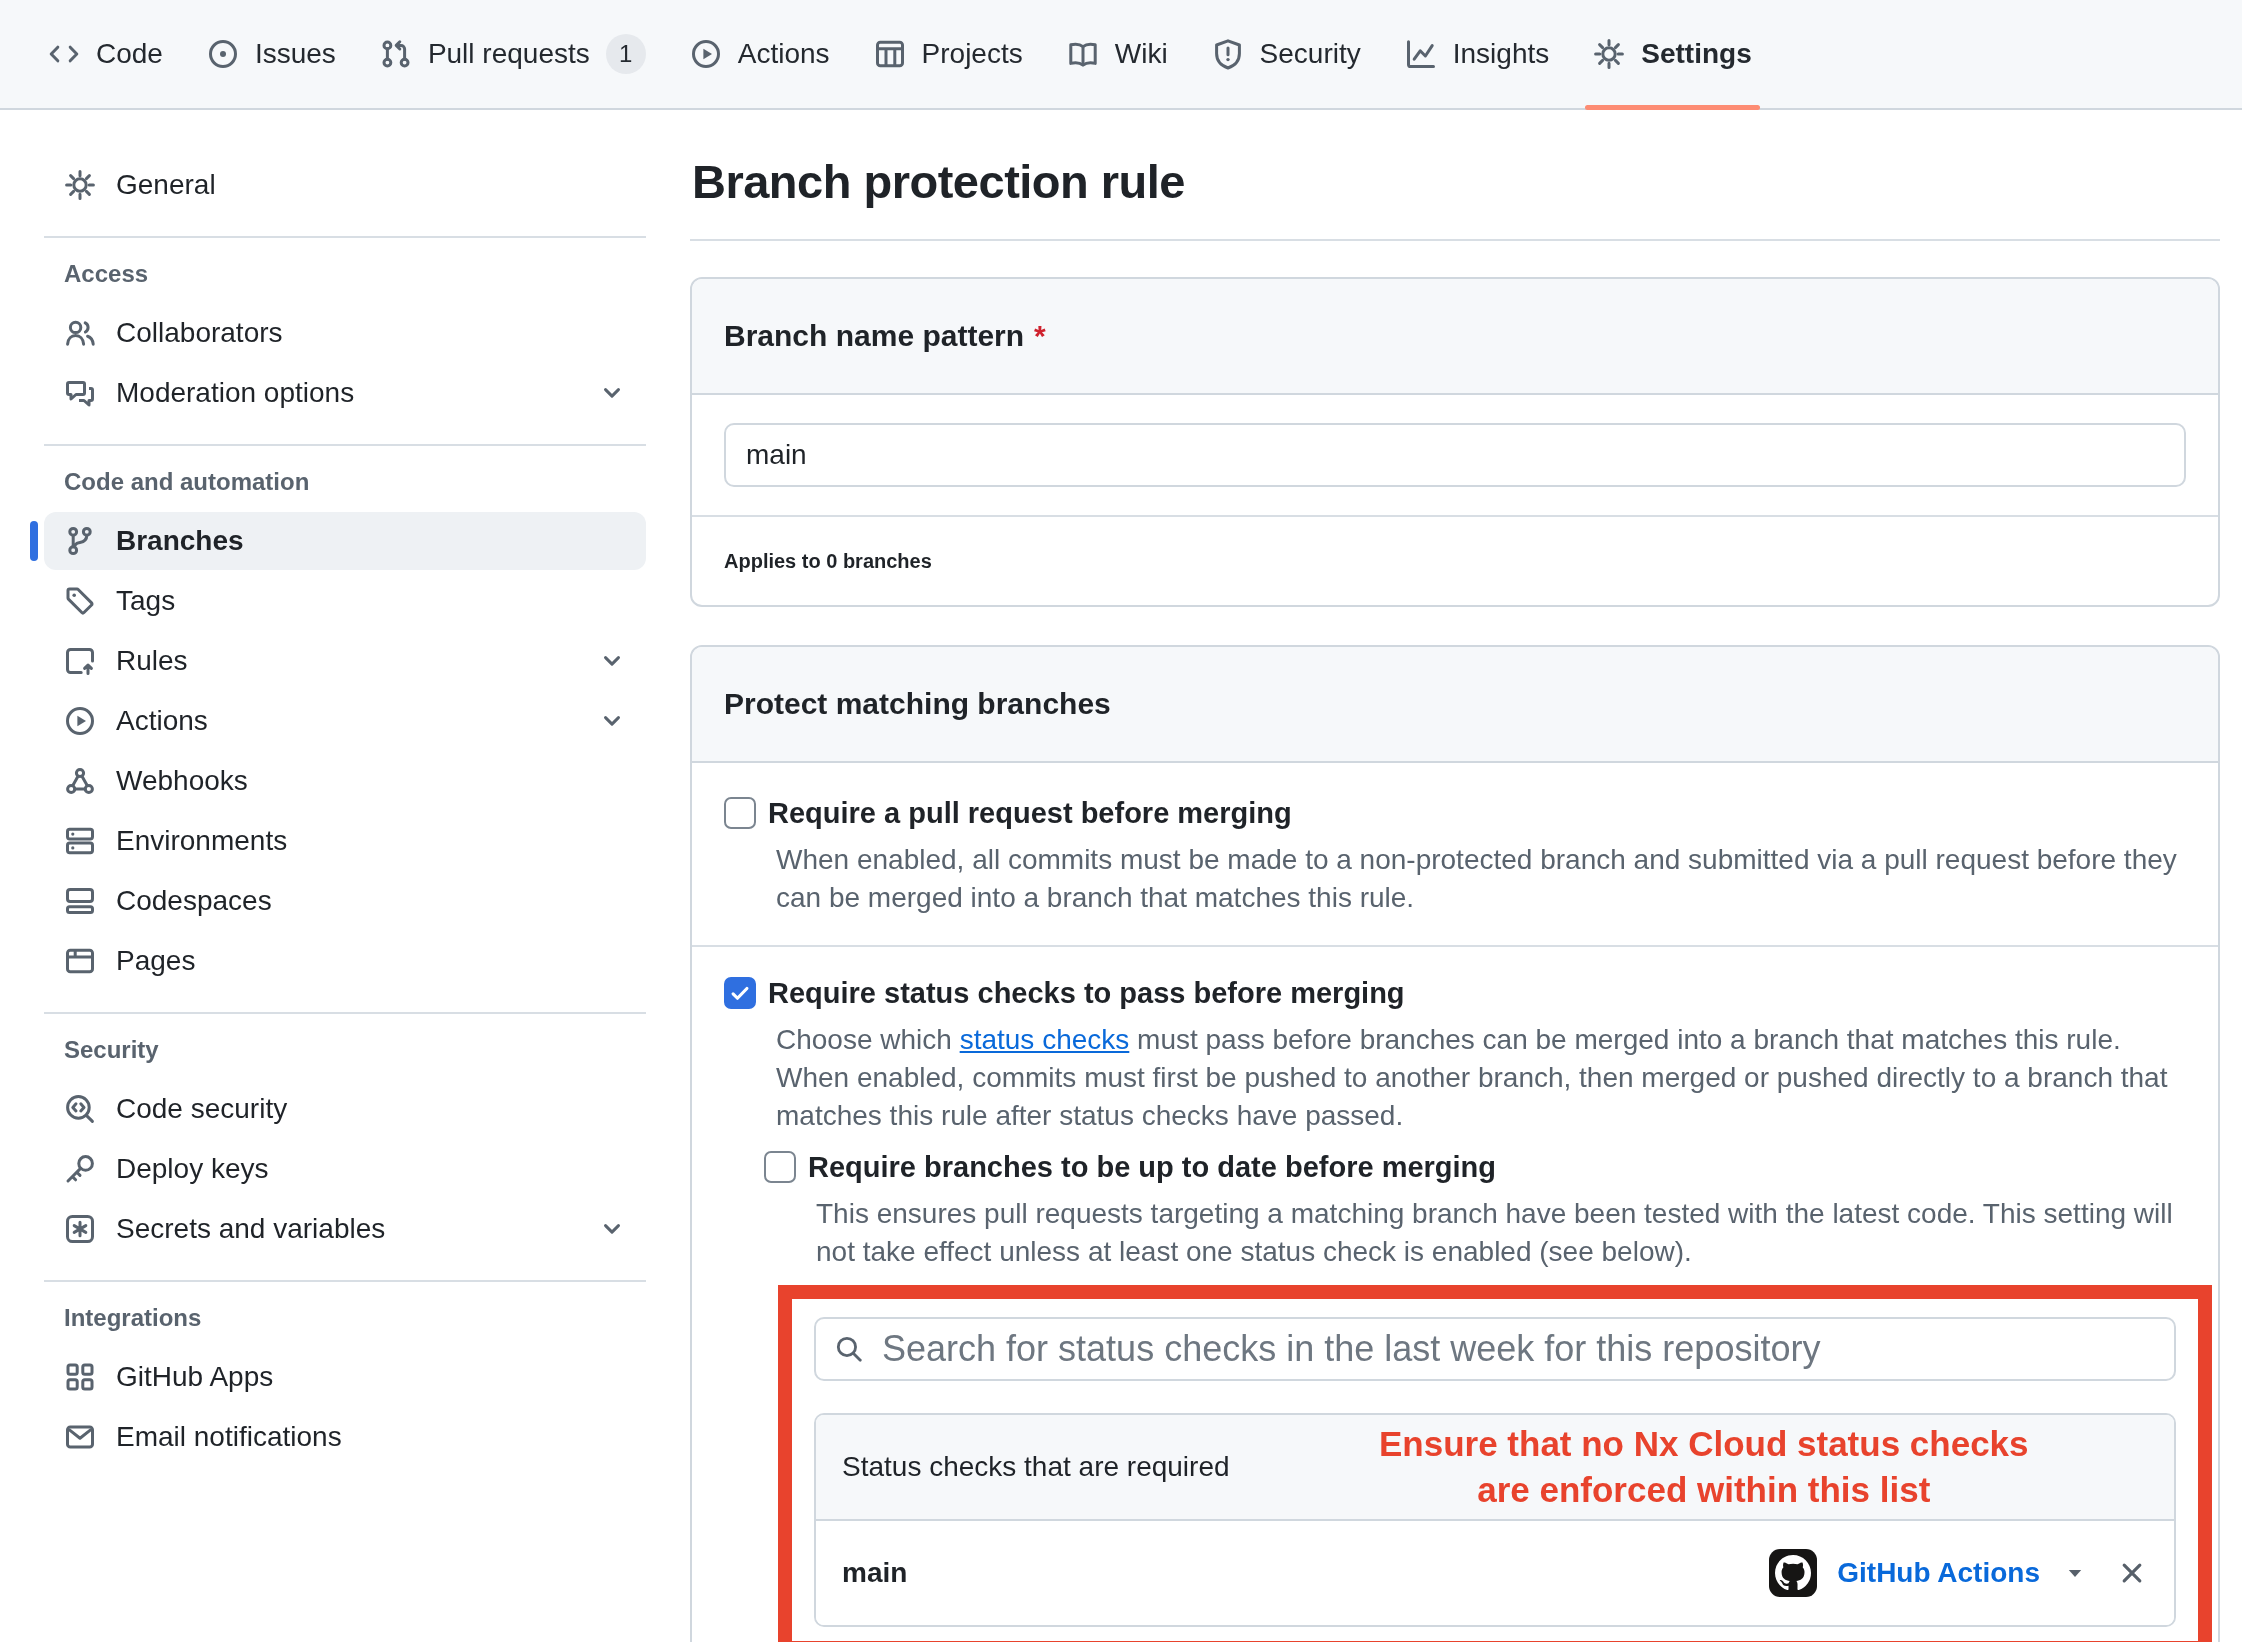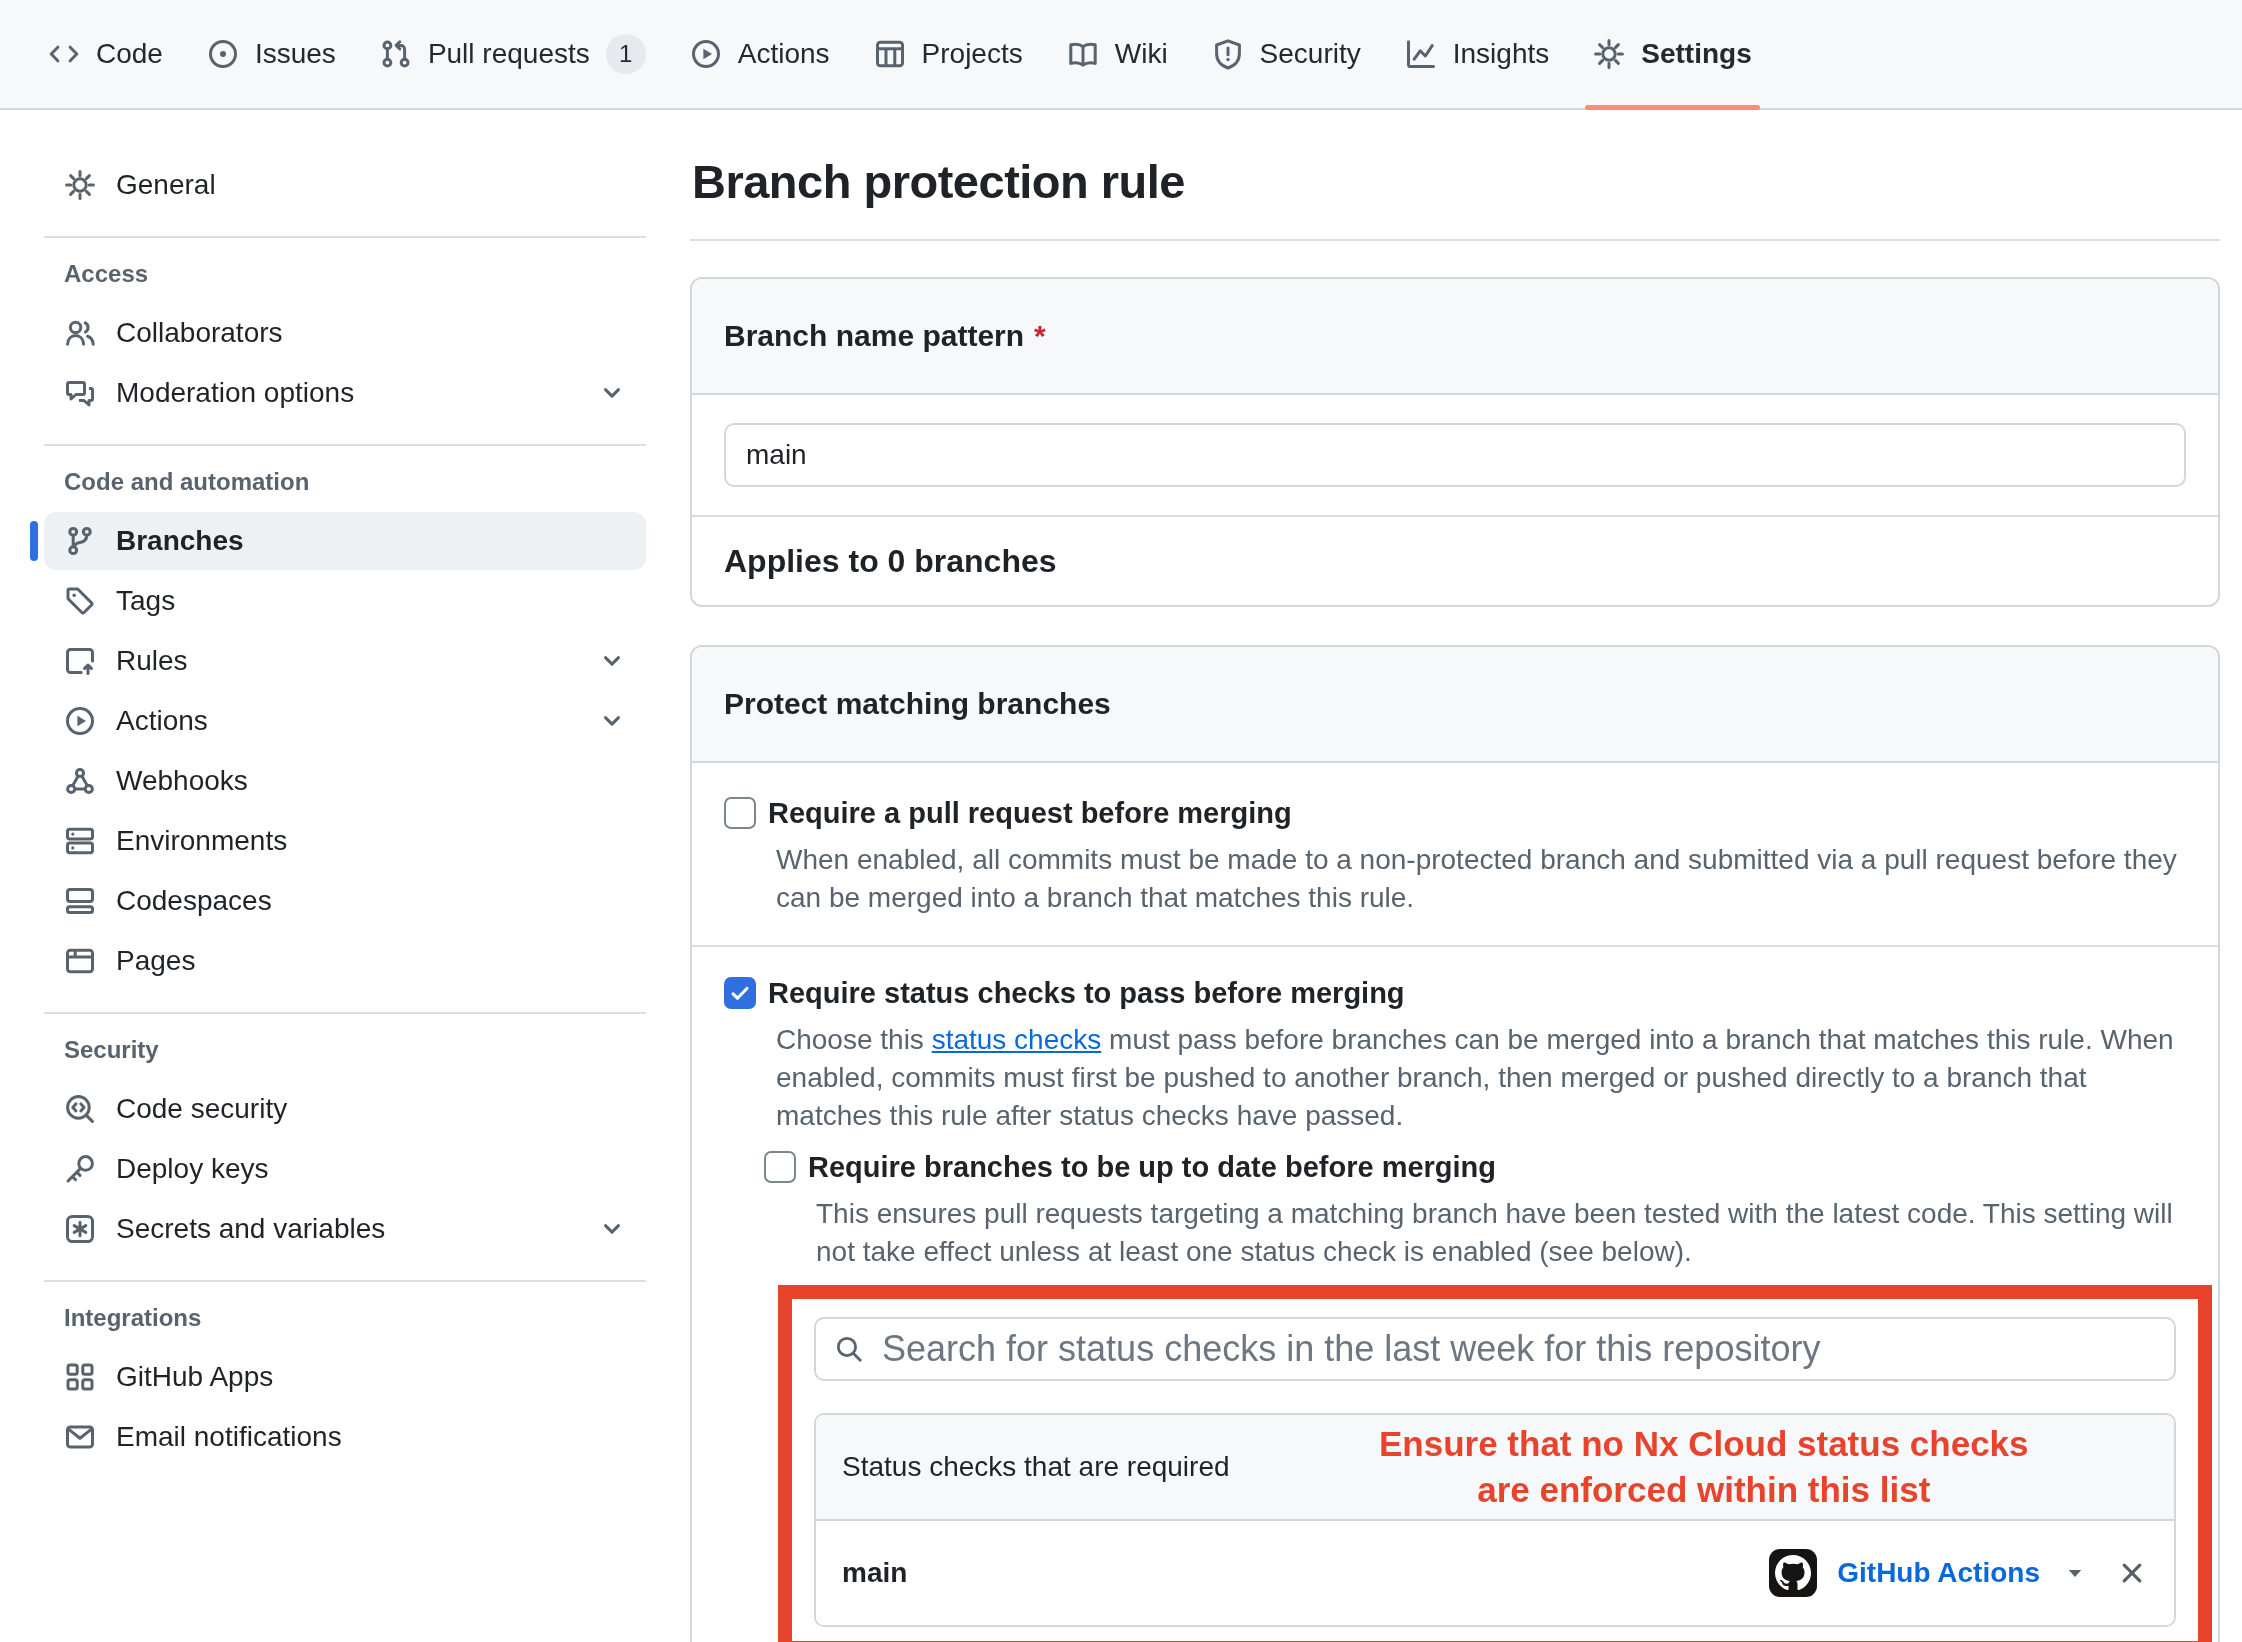--- a/index.html
+++ b/index.html
@@ -37,21 +37,21 @@
   h1.page-title{font-size:47px;font-weight:600;margin:0 0 30px 2px;letter-spacing:-.5px;}
   .title-divider{height:2px;background:#d8dee4;margin-bottom:36px;}
   .card{border:2px solid #d0d7de;border-radius:12px;overflow:hidden;background:#fff;}
   .card + .card{margin-top:38px;}
   .card-header{background:#f6f8fa;border-bottom:2px solid #d0d7de;padding:39px 32px;
     font-size:30px;font-weight:700;line-height:36px;}
   .req{color:#cf222e;margin-left:10px;font-weight:700;}
   .input-section{padding:28px 32px;}
   .text-input{width:100%;box-sizing:border-box;height:64px;border:2px solid #d0d7de;border-radius:10px;
     font-size:28px;padding:0 20px;color:#1f2328;background:#fff;font-family:inherit;outline:none;}
-  .applies-row{border-top:2px solid #d8dee4;padding:26px 32px;font-size:32px;font-weight:700;line-height:36px;}
+  .applies-row{border-top:2px solid #d8dee4;padding:26px 32px;font-size:20px;font-weight:700;line-height:36px;}
   
   .check-row{padding:26px 32px 10px;}
   .check-row.bordered{border-top:2px solid #d8dee4;}
   .check-row.first{padding-top:30px;padding-bottom:28px;}
   .check-line{display:flex;align-items:center;gap:12px;}
   .cb{width:32px;height:32px;border:2px solid #7b8590;border-radius:7px;background:#fff;
     flex-shrink:0;box-sizing:border-box;cursor:pointer;}
   .cb.checked{background:var(--checkbox,#2f6fe0);border-color:var(--checkbox,#2f6fe0);
     display:flex;align-items:center;justify-content:center;}
   .cb.checked svg{width:24px;height:24px;color:#fff;}
@@ -463,21 +463,21 @@
 
       <div class="check-row bordered">
         <div class="check-line">
           <span class="cb checked">
               <svg>
                 <use href="#i-check"></use>
               </svg>
             </span>
           <span class="check-label">Require status checks to pass before merging</span>
         </div>
-        <div class="check-desc"><span>Choose this </span><a class="inline-link">status checks</a><span> must pass before branches can be merged into a branch that matches this rule. When enabled, commits must first be pushed to another branch, then merged or pushed directly to a branch that matches this rule after status checks have passed.</span></div>
+        <div class="check-desc"><span>Choose which </span><a class="inline-link">status checks</a><span> must pass before branches can be merged into a branch that matches this rule. When enabled, commits must first be pushed to another branch, then merged or pushed directly to a branch that matches this rule after status checks have passed.</span></div>
 
         <div class="nested">
           <div class="check-line">
             <span class="cb"></span>
             <span class="check-label">Require branches to be up to date before merging</span>
           </div>
           <div class="check-desc">This ensures pull requests targeting a matching branch have been tested with the latest code. This setting will not take effect unless at least one status check is enabled (see below).</div>
 
           <div class="annotation-box">
             <div class="search-wrap">

